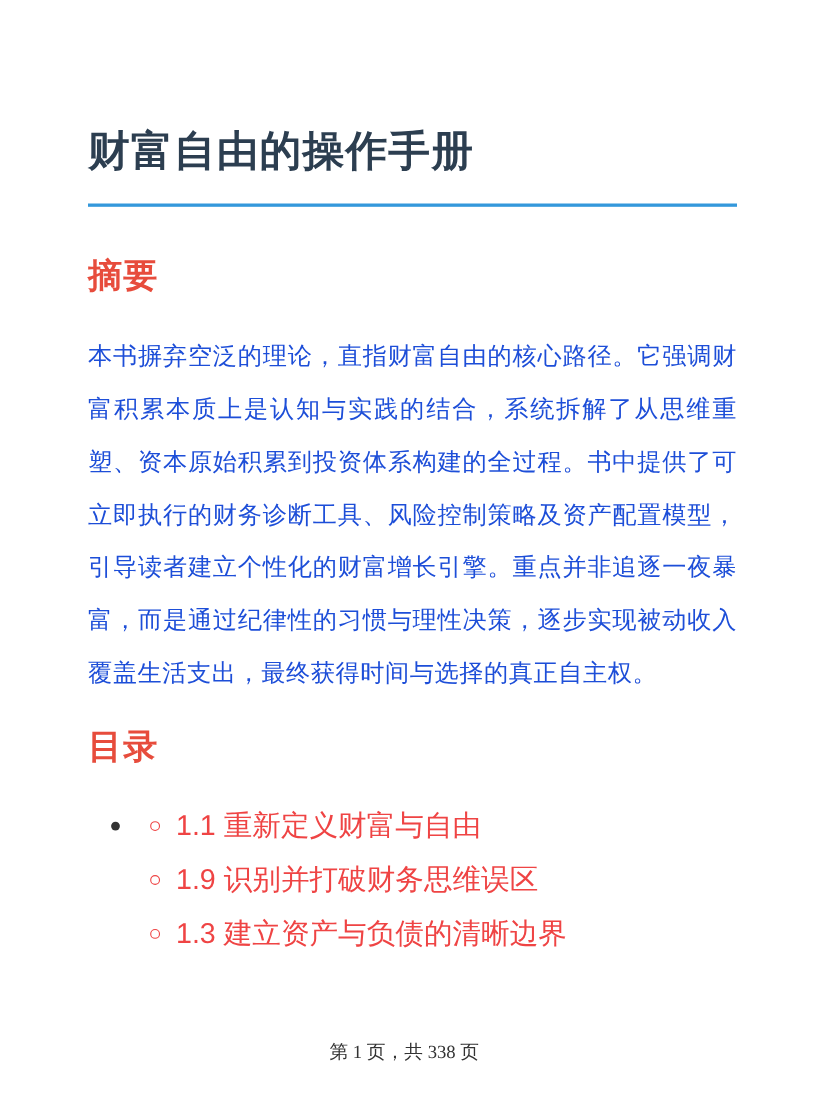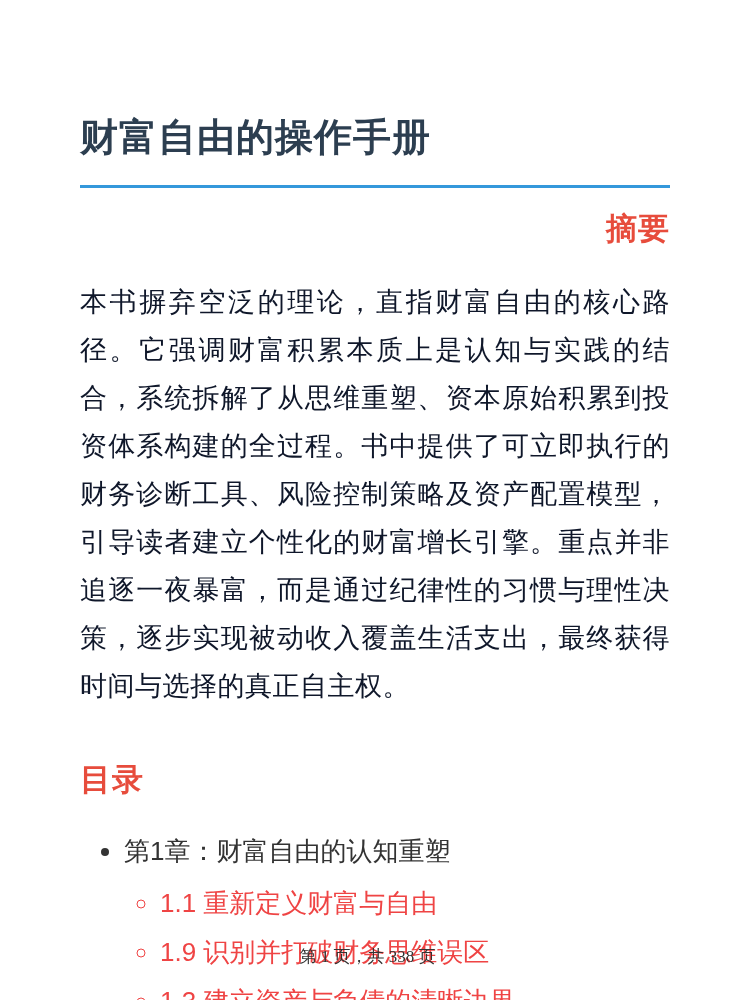--- a/index.html
+++ b/index.html
@@ -23,30 +23,30 @@
     letter-spacing: 1px;
     padding-bottom: 22px;
     border-bottom: 3px solid #3498db;
   }
   .section-heading {
     font-size: 31px;
     font-weight: 700;
     color: #e74c3c;
     letter-spacing: 1px;
   }
-  .abstract-heading { margin-top: 20px; text-align: right; }
+  .abstract-heading { margin-top: 42px; }
   .abstract-body {
     margin-top: 28px;
-    font-size: 27px;
+    font-size: 22px;
     line-height: 48px;
-    color: #0f172a;
+    color: #1d4ed8;
     text-align: justify;
     letter-spacing: 0.5px;
   }
-  .toc-heading { margin-top: 49px; }
+  .toc-heading { margin-top: 22px; }
   .toc-list {
     margin-top: 30px;
     list-style: disc;
     padding-left: 44px;
     color: #333333;
   }
   .toc-list > li {
     font-size: 26px;
     line-height: 40px;
     color: #333333;
@@ -81,21 +81,20 @@
   <h1 class="doc-title">财富自由的操作手册</h1>
 
   <h2 class="section-heading abstract-heading">摘要</h2>
 
   <p class="abstract-body">本书摒弃空泛的理论，直指财富自由的核心路径。它强调财富积累本质上是认知与实践的结合，系统拆解了从思维重塑、资本原始积累到投资体系构建的全过程。书中提供了可立即执行的财务诊断工具、风险控制策略及资产配置模型，引导读者建立个性化的财富增长引擎。重点并非追逐一夜暴富，而是通过纪律性的习惯与理性决策，逐步实现被动收入覆盖生活支出，最终获得时间与选择的真正自主权。</p>
 
   <h2 class="section-heading toc-heading">目录</h2>
 
   <ul class="toc-list">
     <li>
-      <span>第1章：财富自由的认知重塑</span>
       <ul class="toc-sublist">
         <li>1.1 重新定义财富与自由</li>
         <li>1.9 识别并打破财务思维误区</li>
         <li>1.3 建立资产与负债的清晰边界</li>
       </ul>
     </li>
   </ul>
 
   <div class="page-footer">第 1 页，共 338 页</div>
 

